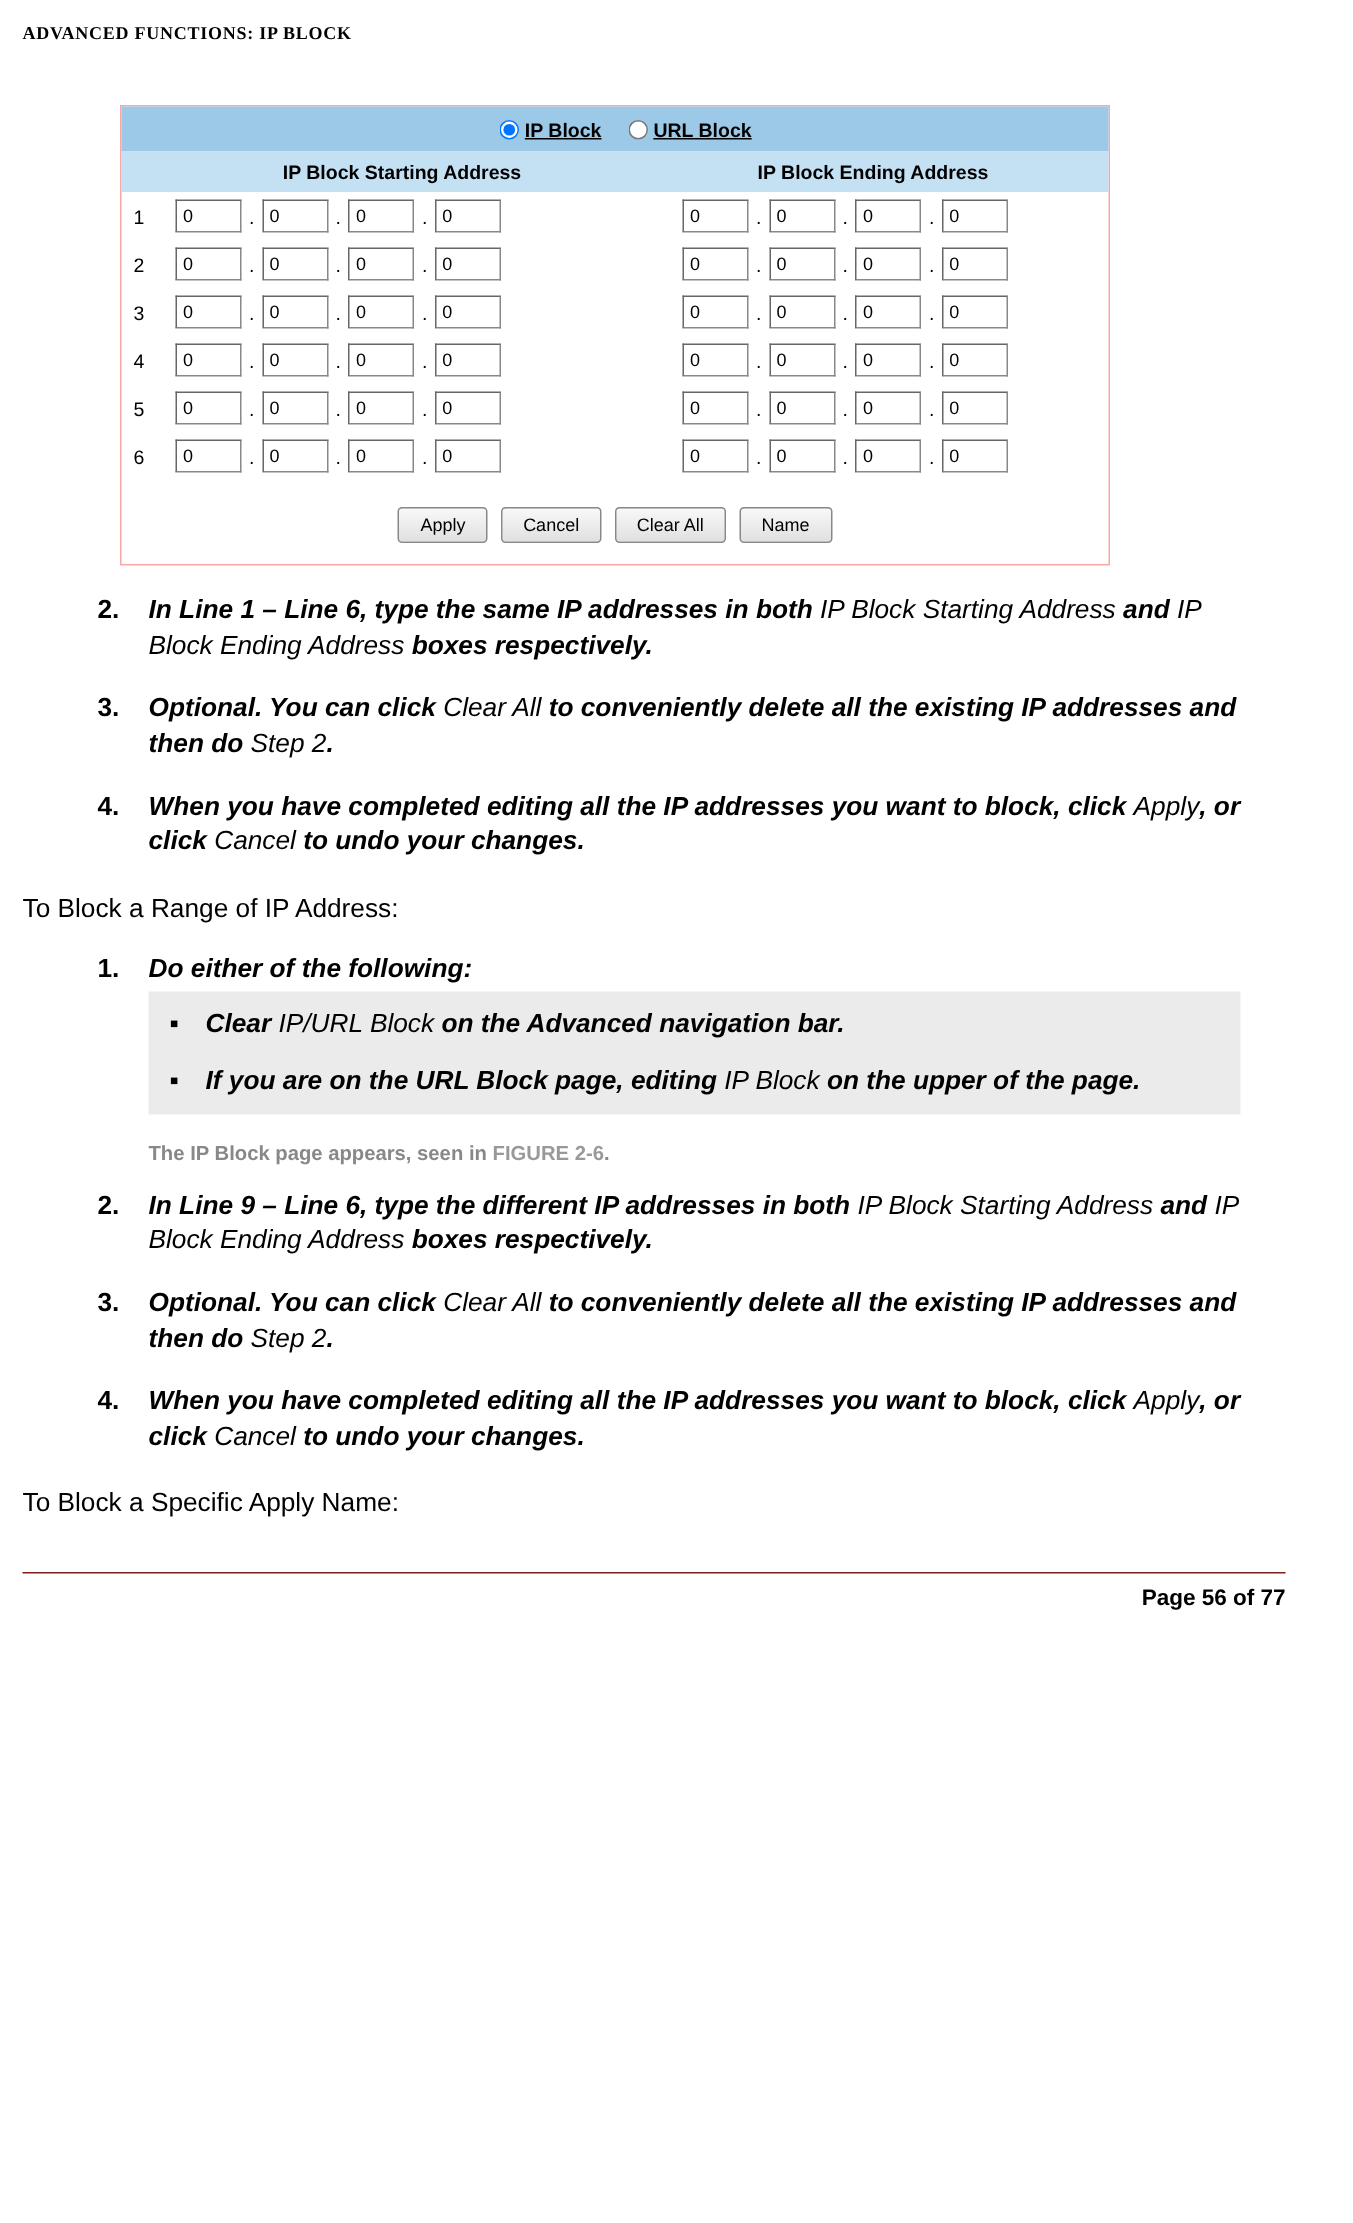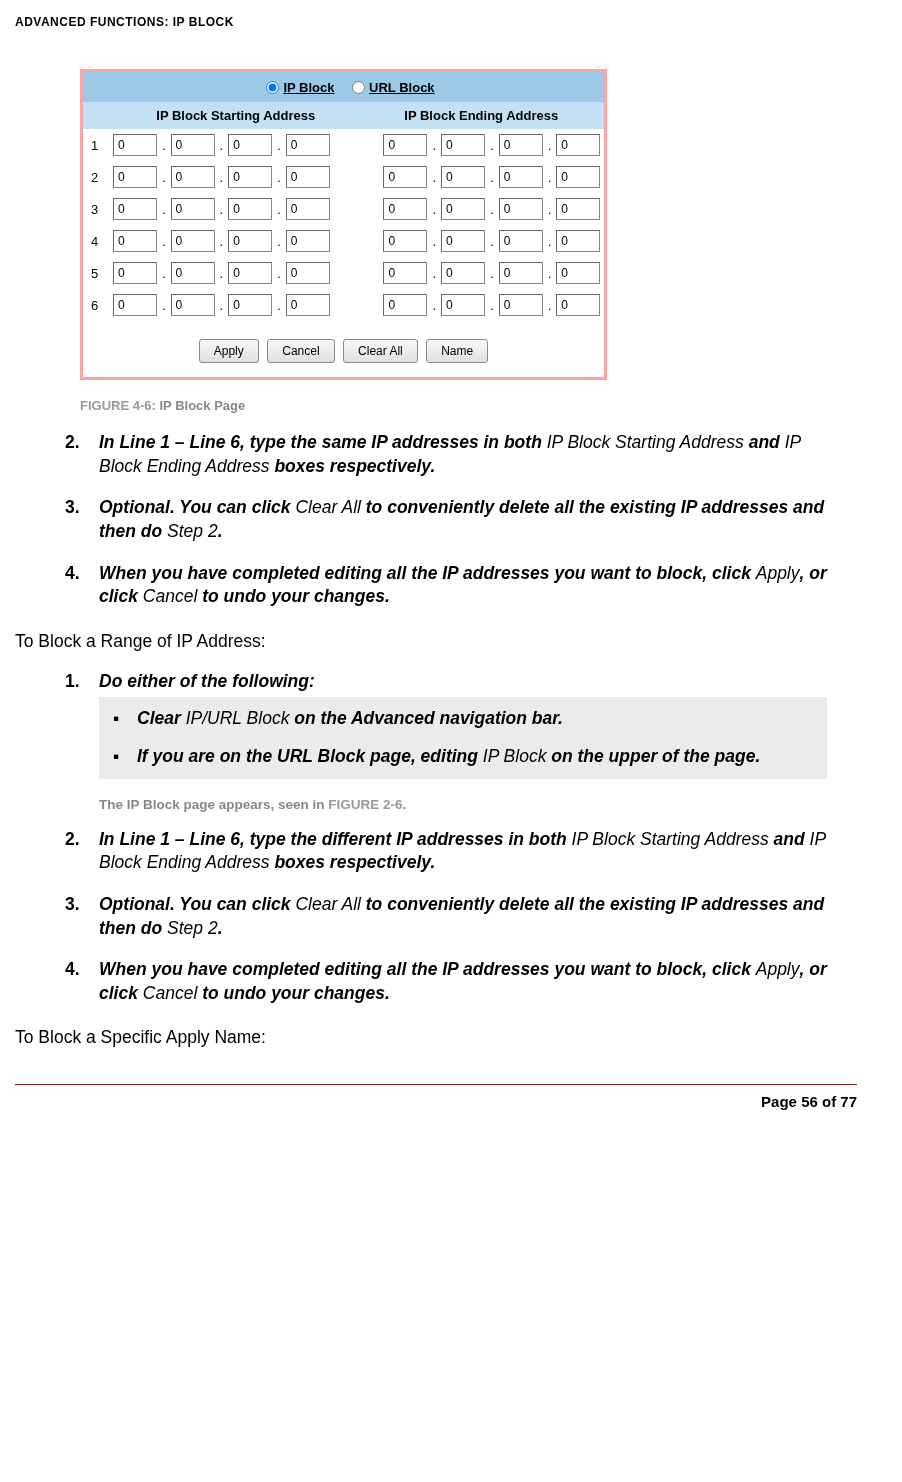--- a/index.html
+++ b/index.html
@@ -3,34 +3,34 @@
   <meta charset="utf-8">
   <style>
     * { margin: 0; padding: 0; box-sizing: border-box; }
     body {
       font-family: Arial, sans-serif;
       background: #fff;
       width: 902px;
       padding: 15px 45px 15px 15px;
     }
     .header {
-      font-family: Liberation Sans, sans-serif;
+      font-family: Liberation Serif, serif;
       font-size: 12px;
       font-weight: bold;
       letter-spacing: 0.5px;
       margin-bottom: 40px;
     }
     .figure-container {
       margin-left: 65px;
       margin-bottom: 18px;
     }
     .ip-block-table {
-      border: 3px solid #fca5a5;
+      border: 1px solid #fca5a5;
       background: #fff;
-      width: 527px;
+      width: 660px;
     }
     .tab-row {
       background: #9dc9e8;
       padding: 7px 0;
       text-align: center;
       font-size: 13px;
     }
     .tab-row input[type="radio"] {
       margin: 0 4px 0 14px;
       vertical-align: middle;
@@ -285,23 +285,20 @@
           </div>
         </div>
       </div>
     <div class="button-row">
       <button class="btn">Apply</button>
       <button class="btn">Cancel</button>
       <button class="btn">Clear All</button>
       <button class="btn">Name</button>
     </div>
   </div>
-  <div class="figure-caption">
-    <span>FIGURE 4-6: </span><span class="bold-part">IP Block Page</span>
-  </div>
 </div>
 
 <div class="instruction-list">
   <div class="instruction-item">
     <div class="item-number">2.</div>
     <div class="item-text"><span class="bold">In Line 1 – Line 6, type the same IP addresses in both </span><span>IP Block Starting Address </span><span class="bold">and </span><span>IP Block Ending Address </span><span class="bold">boxes respectively.</span></div>
   </div>
   <div class="instruction-item">
     <div class="item-number">3.</div>
     <div class="item-text"><span class="bold">Optional. You can click </span><span>Clear All </span><span class="bold">to conveniently delete all the existing IP addresses and then do </span><span>Step 2</span><span class="bold">.</span></div>
@@ -333,21 +330,21 @@
   </div>
 </div>
 
 <div class="result-text">
   <span>The IP Block page appears, seen in </span><span class="fig-ref">FIGURE 2-6</span><span>.</span>
 </div>
 
 <div class="instruction-list">
   <div class="instruction-item">
     <div class="item-number">2.</div>
-    <div class="item-text"><span class="bold">In Line 1 – Line 6, type the different IP addresses in both </span><span>IP Block Starting Address </span><span class="bold">and </span><span>IP Block Ending Address </span><span class="bold">boxes respectively.</span></div>
+    <div class="item-text"><span class="bold">In Line 9 – Line 6, type the different IP addresses in both </span><span>IP Block Starting Address </span><span class="bold">and </span><span>IP Block Ending Address </span><span class="bold">boxes respectively.</span></div>
   </div>
   <div class="instruction-item">
     <div class="item-number">3.</div>
     <div class="item-text"><span class="bold">Optional. You can click </span><span>Clear All </span><span class="bold">to conveniently delete all the existing IP addresses and then do </span><span>Step 2</span><span class="bold">.</span></div>
   </div>
   <div class="instruction-item">
     <div class="item-number">4.</div>
     <div class="item-text"><span class="bold">When you have completed editing all the IP addresses you want to block, click </span><span>Apply</span><span class="bold">, or click </span><span>Cancel </span><span class="bold">to undo your changes.</span></div>
   </div>
 </div>

